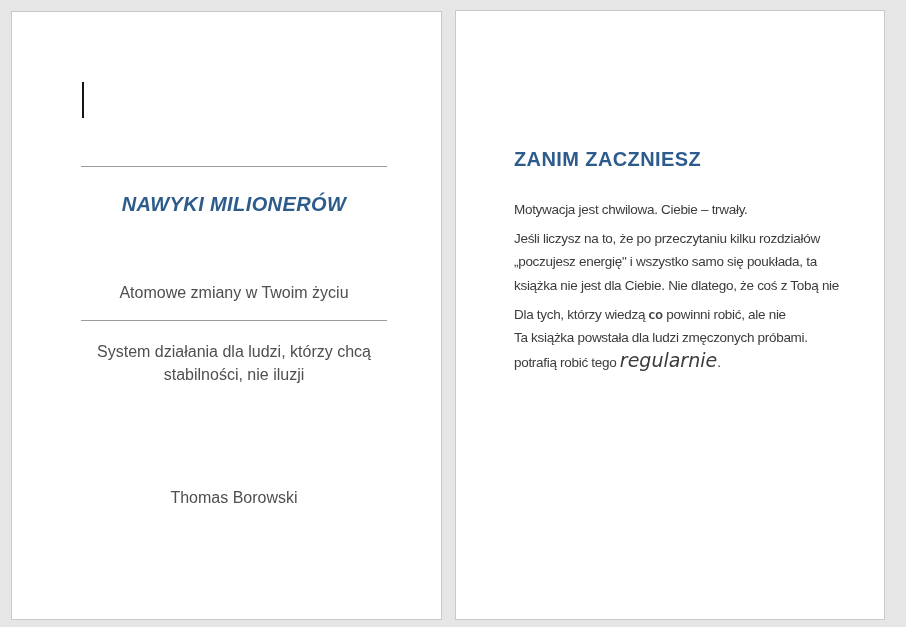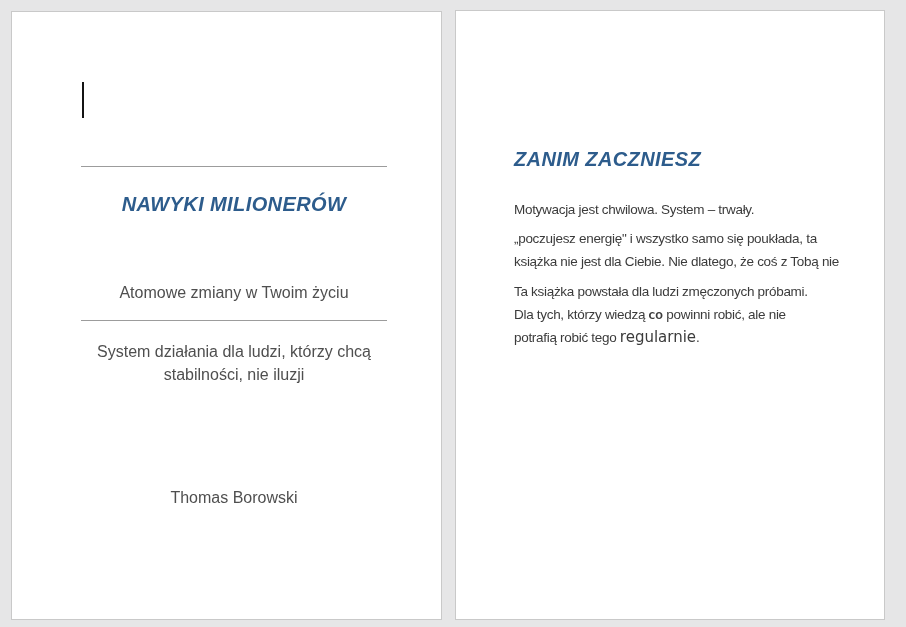--- a/index.html
+++ b/index.html
@@ -52,39 +52,39 @@
   }
   #lp-author {
     top: 477px;
     color: #4f4f4f; font-size: 16px;
   }
 
   
   #rp-heading {
     position: absolute; left: 58px; top: 137px; margin: 0;
     color: #2d5c8c;
-    font-size: 20px; font-weight: bold; font-style: italic;
+    font-size: 20px; font-weight: bold; 
     letter-spacing: 0.4px;
     white-space: nowrap;
   }
   #rp-body {
     position: absolute; left: 58px; top: 187px; width: 350px;
     color: #3b3b3b;
     font-size: 13.5px; letter-spacing: -0.3px;
   }
   #rp-body p { margin: 0 0 6px 0; }
   .ln { display: block; line-height: 23.2px; white-space: nowrap; }
   .sc {
     font-variant: small-caps; font-weight: 600;
     font-family: "DejaVu Sans", sans-serif;
     letter-spacing: 0;
   }
   .alt {
     font-family: "DejaVu Sans", sans-serif;
-    font-size: 15px; letter-spacing: 0;
+    font-size: 19px; letter-spacing: 0; font-style: italic;
   }
   .b {
     font-weight: bold;
     font-family: "DejaVu Sans", sans-serif;
     font-size: 14.5px; letter-spacing: 0;
   }
 </style>
 </head>
 <body>
 
@@ -108,33 +108,34 @@
 
     <div class="lp-block" id="lp-author">Thomas Borowski</div>
   </div>
 
   <div class="page" id="right-page">
     <h2 id="rp-heading">ZANIM ZACZNIESZ</h2>
 
     <div id="rp-body">
 
       <p>
-        <span class="ln">Motywacja jest chwilowa. System – trwały.</span>
+        <span class="ln">Motywacja jest chwilowa. Ciebie – trwały.</span>
       </p>
 
       <p>
+        <span class="ln">Jeśli liczysz na to, że po przeczytaniu kilku rozdziałów</span>
         <span class="ln">„poczujesz energię" i wszystko samo się poukłada, ta</span>
         <span class="ln">książka nie jest dla Ciebie. Nie dlatego, że coś z Tobą nie</span>
       </p>
 
       <p>
-        <span class="ln">Ta książka powstała dla ludzi zmęczonych próbami.</span>
         <span class="ln">
           <span>Dla tych, którzy wiedzą </span><span class="sc">co</span><span> powinni robić, ale nie</span>
         </span>
+        <span class="ln">Ta książka powstała dla ludzi zmęczonych próbami.</span>
         <span class="ln">
           <span>potrafią robić tego </span><span class="alt">regularnie</span><span>.</span>
         </span>
       </p>
 
     </div>
   </div>
 
 </div>
 

